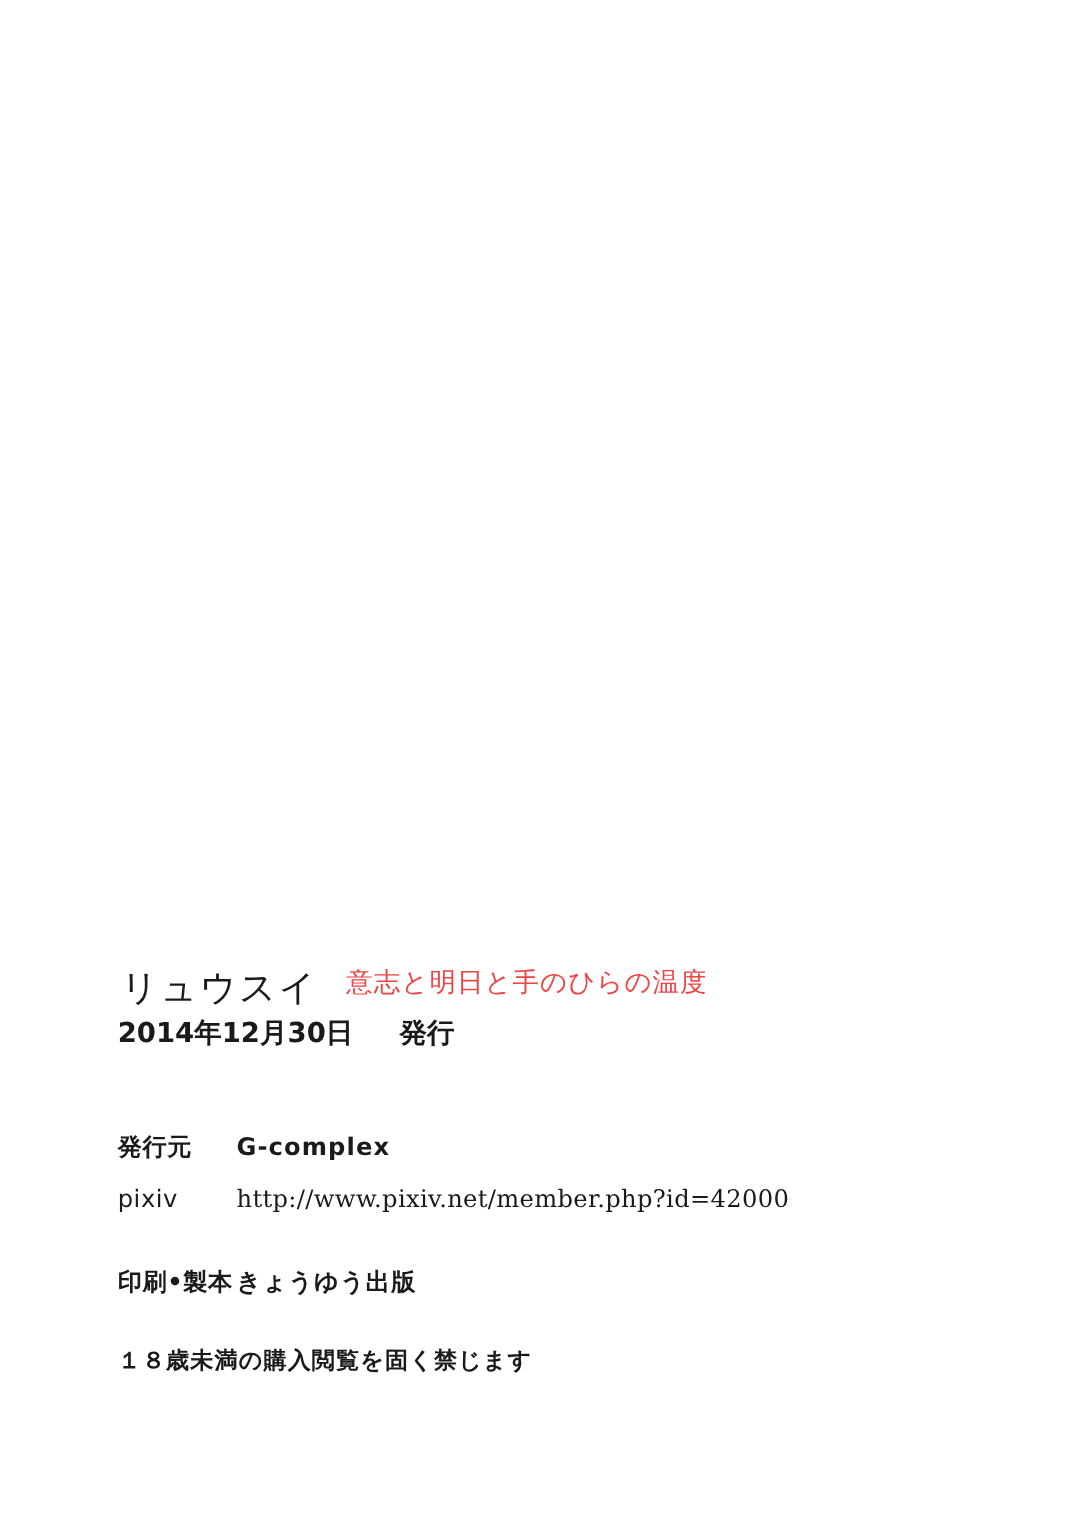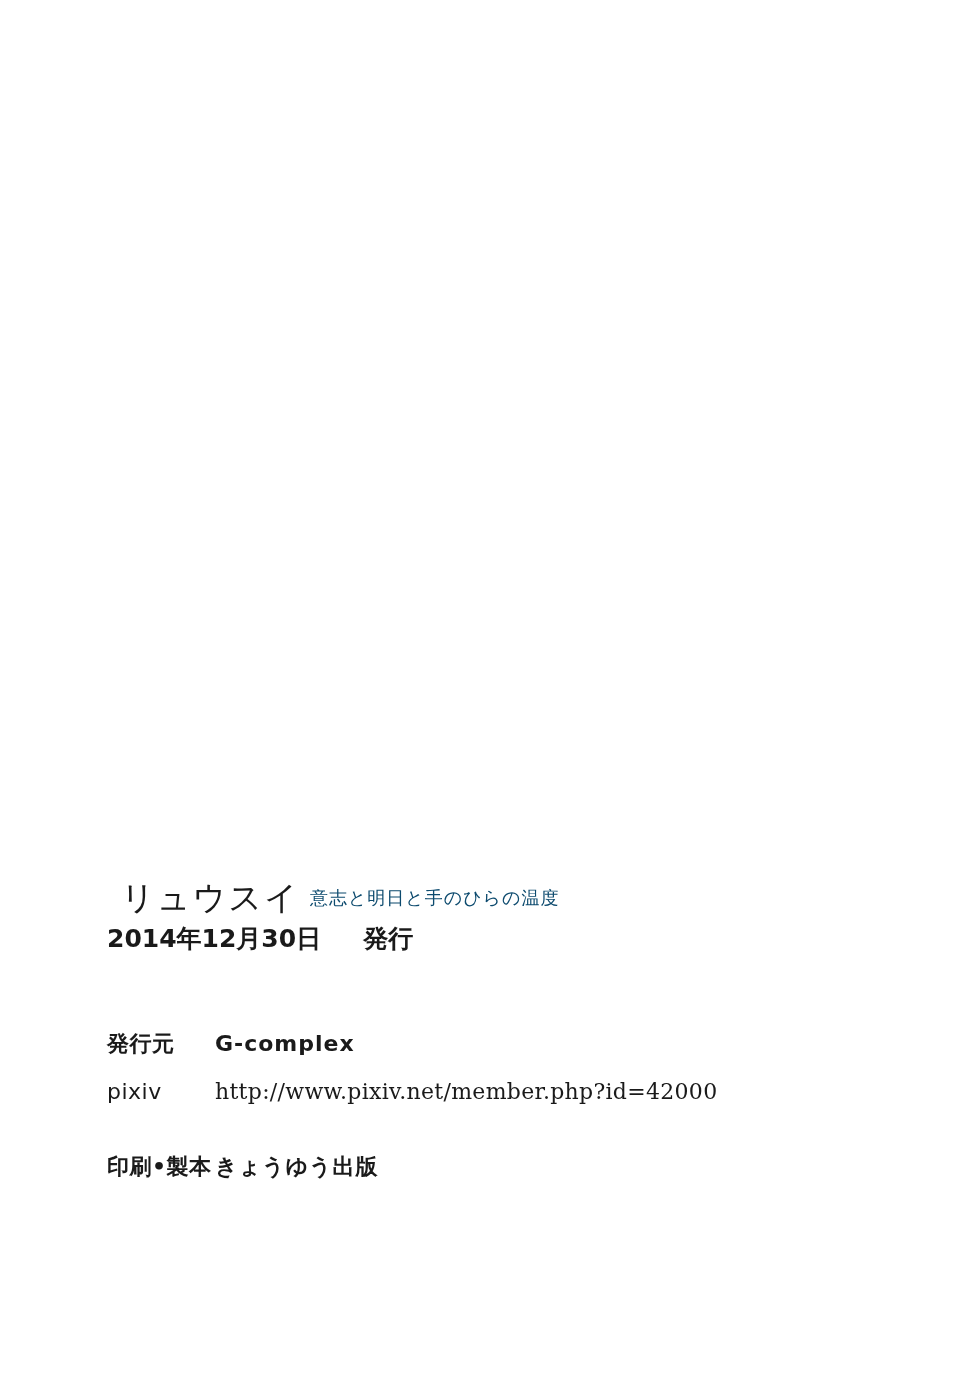--- a/index.html
+++ b/index.html
@@ -27,40 +27,40 @@
 
   .colophon {
     position: absolute;
     left: 107px;
     top: 880px;
     width: 780px;
   }
 
   .title-row {
     display: flex;
-    align-items: center;
-    gap: 10px;
-    margin: 0 0 6px 14px;
+    align-items: flex-start;
+    gap: 26px;
+    margin: 0 0 6px 3px;
   }
 
   .title-main {
     font-family: "DejaVu Sans", sans-serif;
     font-size: 33px;
     font-weight: 500;
     letter-spacing: 2px;
     color: #1a1a1a;
     line-height: 1.1;
   }
 
   .title-sub {
     font-family: "DejaVu Sans", sans-serif;
-    font-size: 18px;
+    font-size: 24px;
     font-weight: 500;
     letter-spacing: 1px;
-    color: #0c4a6e;
+    color: #ef4444;
     line-height: 1.1;
   }
 
   .pubdate-row {
     display: flex;
     align-items: baseline;
     margin: 4px 0 0 0;
     font-family: "DejaVu Sans", sans-serif;
     font-size: 25px;
     font-weight: 700;
@@ -149,16 +149,17 @@
       </div>
 
 
       <div class="info-row jp">
         <span class="key">印刷•製本</span>
         <span class="val">きょうゆう出版</span>
       </div>
 
     </div>
 
+    <div class="warning">１８歳未満の購入閲覧を固く禁じます</div>
 
   </div>
 
 </div>
 
 </body></html>

